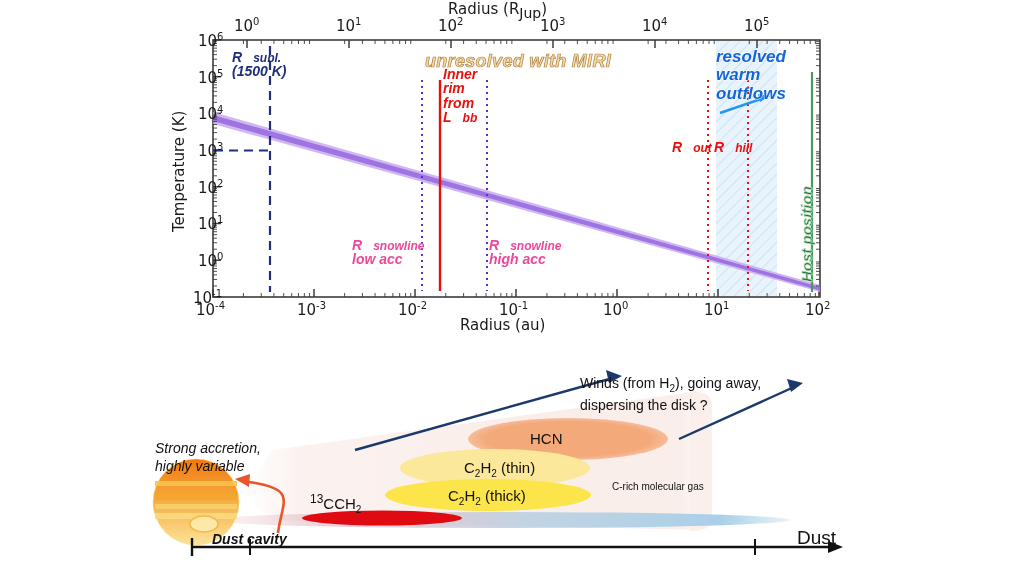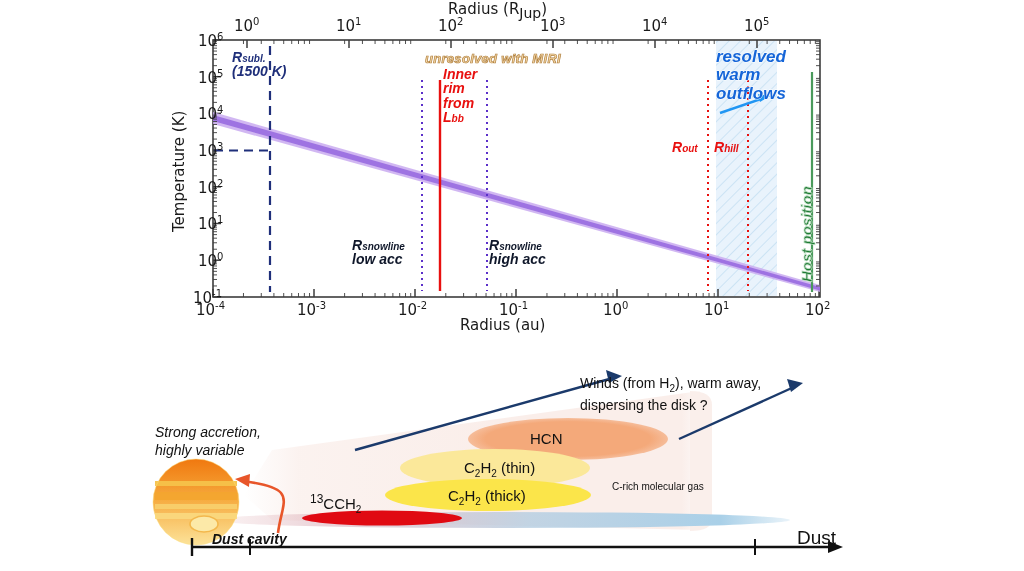--- a/index.html
+++ b/index.html
@@ -8,25 +8,25 @@
   .fig{position:absolute;left:0;top:0;width:1024px;height:571px;}
   .abs{position:absolute;}
   
   .ticklbl{font-family:"DejaVu Sans","Liberation Sans",sans-serif;font-size:15px;color:#1a1a1a;
            white-space:nowrap;}
   .ticklbl sup{font-size:10px;vertical-align:super;}
   .axttl{font-family:"DejaVu Sans","Liberation Sans",sans-serif;font-size:15px;color:#1a1a1a;white-space:nowrap;}
   .axttl sub{font-size:14px;vertical-align:sub;}
   .ylab{transform-origin:0 0;transform:rotate(-90deg);}
   .navy{color:#1f2f7a;font-weight:bold;font-style:italic;}
-  .purp{color:#0f172a;font-weight:bold;font-style:italic;}
+  .purp{color:#ec4899;font-weight:bold;font-style:italic;}
   .red{color:#e8100f;font-weight:bold;font-style:italic;}
-  .smallsub{font-size:10px;font-style:italic;font-weight:bold;}
+  .smallsub{font-size:12px;font-style:italic;font-weight:bold;padding-left:11px;}
   .lbl{white-space:nowrap;line-height:1.02;}
-  .miri{font-family:"Liberation Sans",sans-serif;font-style:italic;font-weight:bold;font-size:13px;
+  .miri{font-family:"Liberation Sans",sans-serif;font-style:italic;font-weight:bold;font-size:18px;
         color:#f6d9a8;-webkit-text-stroke:0.7px #b08040;white-space:nowrap;letter-spacing:.3px;}
   .rwo{font-family:"Liberation Sans",sans-serif;font-style:italic;font-weight:bold;font-size:17px;
        color:#1565d8;-webkit-text-stroke:0.8px #ffffff;paint-order:stroke;white-space:nowrap;line-height:1.08;}
   .hostpos{font-family:"Liberation Sans",sans-serif;font-style:italic;font-weight:bold;font-size:15px;
            color:#1f7a34;-webkit-text-stroke:0.7px #bfe0c4;white-space:nowrap;
            transform-origin:0 0;transform:rotate(-90deg);}
   
   .cart{font-family:"Liberation Sans",sans-serif;font-size:14px;color:#111;white-space:nowrap;}
   .cart sub{font-size:10px;vertical-align:sub;}
   .cart sup{font-size:12px;vertical-align:super;}
@@ -457,29 +457,29 @@
 
     <g>
       <line x1="192" y1="212" x2="833" y2="212" stroke="#111" stroke-width="2.4"></line>
       <polygon points="843,212 828,206 828,218" fill="#111"></polygon>
       <line x1="192" y1="203" x2="192" y2="221" stroke="#111" stroke-width="2.4"></line>
       <line x1="250" y1="204" x2="250" y2="220" stroke="#111" stroke-width="2"></line>
       <line x1="755" y1="204" x2="755" y2="220" stroke="#111" stroke-width="2"></line>
     </g>
   </svg>
 
-  <div class="abs cart cartit" style="left:155px;top:424px;line-height:1.25;">
+  <div class="abs cart cartit" style="left:155px;top:440px;line-height:1.25;">
     <span>Strong accretion,</span><br>
     <span>highly variable</span>
   </div>
 
   <div class="abs cart cartit bold" style="left:212px;top:531px;font-size:14px;">Dust cavity</div>
 
   <div class="abs cart" style="left:580px;top:374px;line-height:1.4;">
-    <span>Winds (from H</span><sub>2</sub><span>), warm away,</span><br>
+    <span>Winds (from H</span><sub>2</sub><span>), going away,</span><br>
     <span>dispersing the disk ?</span>
   </div>
 
   <div class="abs cart" style="left:612px;top:481px;font-size:10px;">C-rich molecular gas</div>
   <div class="abs cart" style="left:797px;top:527px;font-size:19px;">Dust</div>
 
   <div class="abs cart" style="left:530px;top:430px;font-size:15px;">HCN</div>
 
   <div class="abs cart" style="left:464px;top:459px;font-size:15px;">
     <span>C</span><sub>2</sub><span>H</span><sub>2</sub><span> (thin)</span>

